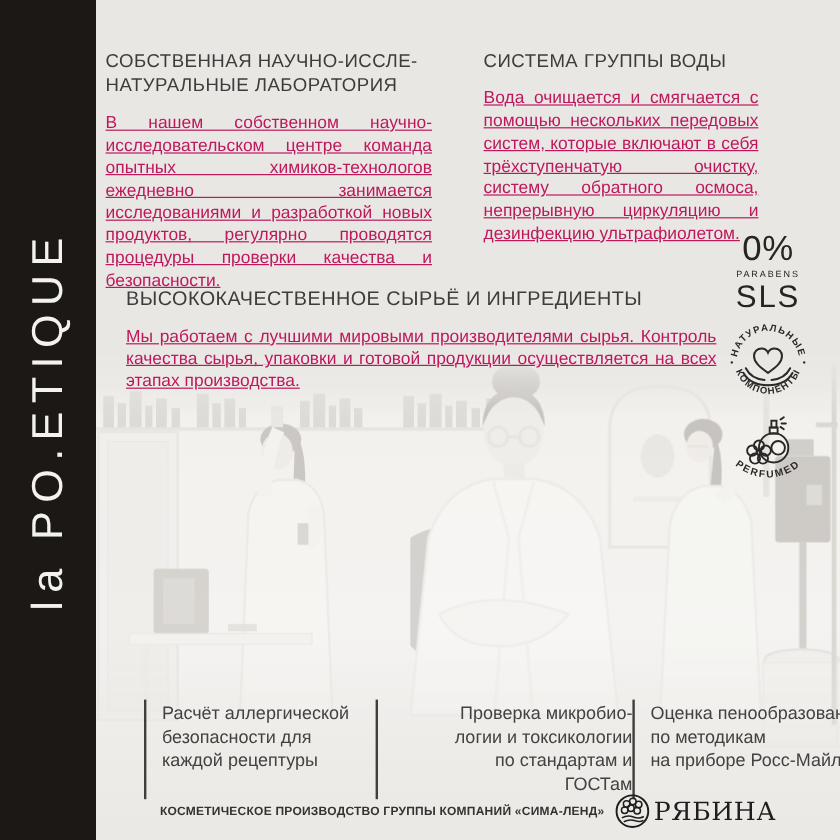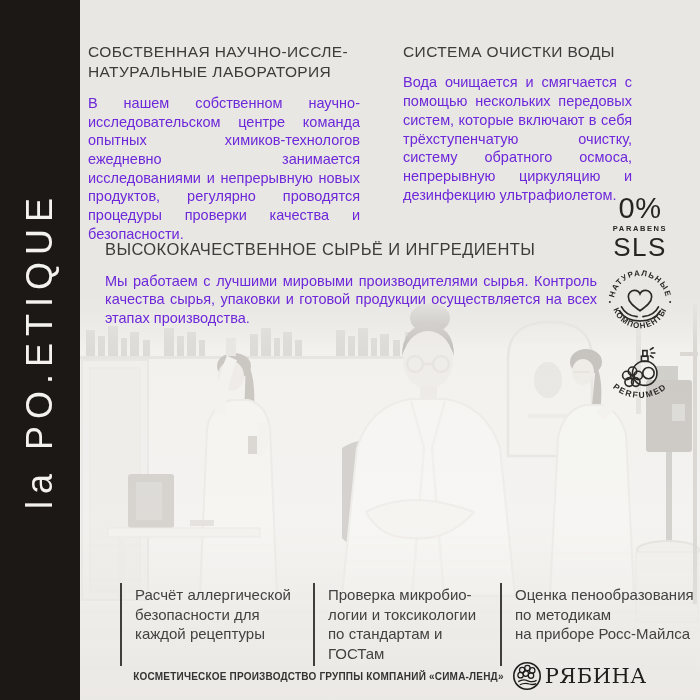--- a/index.html
+++ b/index.html
@@ -16,40 +16,40 @@
     display:block;transform:rotate(-90deg);white-space:nowrap;
     color:#f4f2ee;font-size:36px;font-weight:300;letter-spacing:7px;
   }
   
   .sec{position:absolute;color:#4c4a47;z-index:3;}
   .sec h2{
     margin:0 0 11px 0;font-size:15.5px;font-weight:400;color:#3d3c3a;
     letter-spacing:.4px;line-height:1.32;white-space:nowrap;
   }
   .sec h2 .ln{display:block;}
-  .sec p{margin:0;font-size:14.5px;line-height:1.29;text-align:justify;color:#6d28d9;}
+  .sec p{margin:0;font-size:14.5px;line-height:1.29;text-align:justify;color:#be185d;text-decoration:underline;}
   .sec-lab{left:88px;top:42px;width:272px;}
   .sec-water{left:403px;top:42px;width:229px;}
   .sec-raw{left:105px;top:211px;width:492px;margin-top:28px;}
   .sec-raw h2{font-size:16.5px;}
   
   .badges{position:absolute;left:596px;top:194px;width:88px;display:flex;flex-direction:column;align-items:center;z-index:4;color:#272522;}
   .zero{display:flex;flex-direction:column;align-items:center;line-height:1;}
   .zero .pct{font-size:29px;font-weight:500;letter-spacing:.5px;}
-  .zero .tiny{font-size:7.5px;letter-spacing:1.6px;margin-top:2px;font-weight:700;}
+  .zero .tiny{font-size:7.5px;letter-spacing:1.6px;margin-top:2px;font-weight:400;}
   .zero .sls{font-size:26px;letter-spacing:1.5px;margin-top:1px;font-weight:400;}
   .badge-svg{margin-top:7px;}
   
   .photo{position:absolute;left:80px;top:296px;width:620px;height:404px;z-index:1;
     background:linear-gradient(180deg,#e9e7e4 0%,#f2f0ed 14%,#f5f3f1 55%,#efedea 100%);}
   
   .features{position:absolute;left:120px;top:583px;display:flex;z-index:3;}
   .feature{border-left:2px solid #413f3c;padding:2px 0 2px 13px;min-height:68px;box-sizing:border-box;}
   .feature .ftxt{white-space:pre-line;font-size:15px;line-height:1.31;color:#434240;}
-  .f1{width:193px;} .f2{width:187px;} .f3{width:205px;}
+  .f1{width:193px;} .f2{width:214px;text-align:right;} .f3{width:205px;}
   
   .footer{position:absolute;left:80px;top:656px;width:620px;height:40px;
     display:flex;align-items:center;justify-content:center;gap:7px;z-index:3;}
   .footer .ftext{font-size:10px;font-weight:700;letter-spacing:.2px;color:#343331;white-space:nowrap;}
   .rowan{display:flex;align-items:center;gap:2px;}
   .rowan .rtext{font-family:"DejaVu Serif","Liberation Serif",serif;font-size:21px;letter-spacing:.5px;color:#1f1e1c;}
   svg text{font-family:"Liberation Sans","DejaVu Sans",sans-serif;}
 </style>
 </head>
 <body>
@@ -173,25 +173,25 @@
       <rect x="0" y="0" width="620" height="52" fill="url(#fadeTop)"></rect>
       <rect x="0" y="240" width="620" height="164" fill="url(#fadeBot)"></rect>
     </svg>
   </div>
 
   <section class="sec sec-lab">
     <h2>
       <span class="ln">СОБСТВЕННАЯ НАУЧНО-ИССЛЕ-</span>
       <span class="ln">НАТУРАЛЬНЫЕ ЛАБОРАТОРИЯ</span>
     </h2>
-    <p>В нашем собственном научно-исследовательском центре команда опытных химиков-технологов ежедневно занимается исследованиями и непрерывную новых продуктов, регулярно проводятся процедуры проверки качества и безопасности.</p>
+    <p>В нашем собственном научно-исследовательском центре команда опытных химиков-технологов ежедневно занимается исследованиями и разработкой новых продуктов, регулярно проводятся процедуры проверки качества и безопасности.</p>
   </section>
 
   <section class="sec sec-water">
-    <h2>СИСТЕМА ОЧИСТКИ ВОДЫ</h2>
+    <h2>СИСТЕМА ГРУППЫ ВОДЫ</h2>
     <p>Вода очищается и смягчается с помощью нескольких передовых систем, которые включают в себя трёхступенчатую очистку, систему обратного осмоса, непрерывную циркуляцию и дезинфекцию ультрафиолетом.</p>
   </section>
 
   <section class="sec sec-raw">
     <h2>ВЫСОКОКАЧЕСТВЕННОЕ СЫРЬЁ И ИНГРЕДИЕНТЫ</h2>
     <p>Мы работаем с лучшими мировыми производителями сырья. Контроль качества сырья, упаковки и готовой продукции осуществляется на всех этапах производства.</p>
   </section>
 
   <div class="badges">
     <div class="zero">

